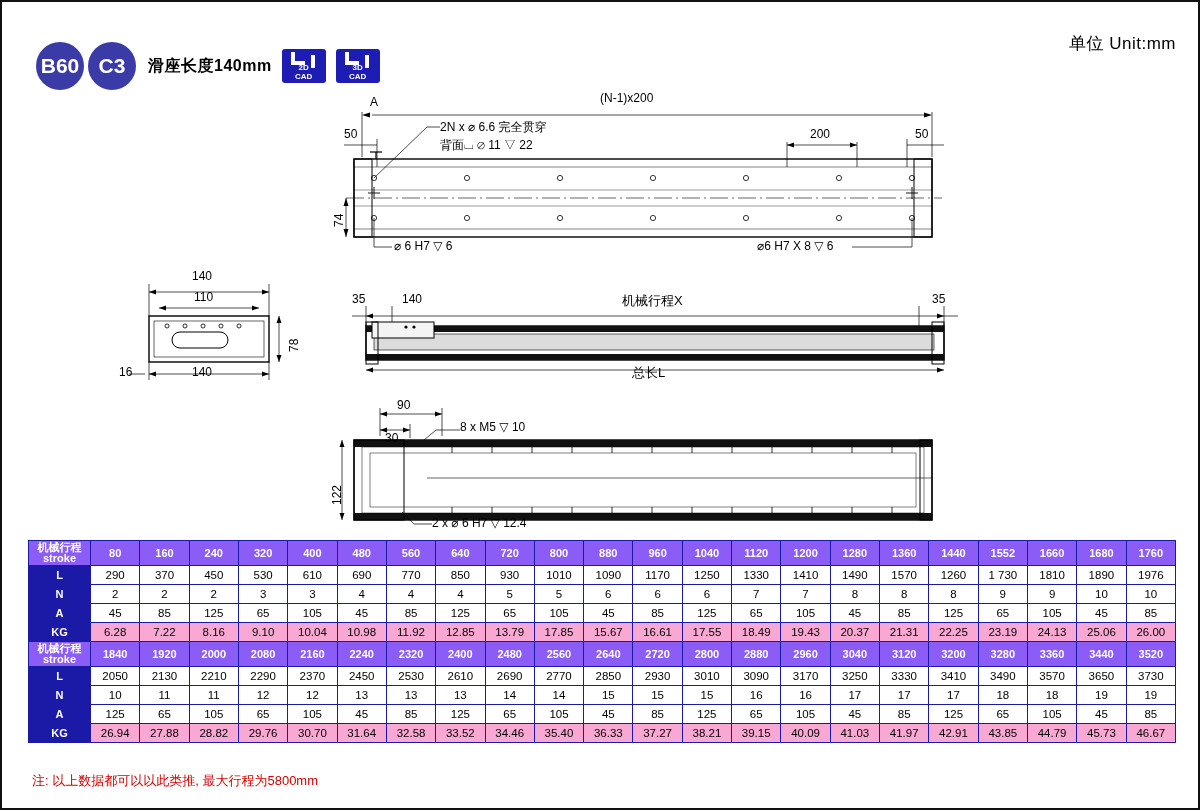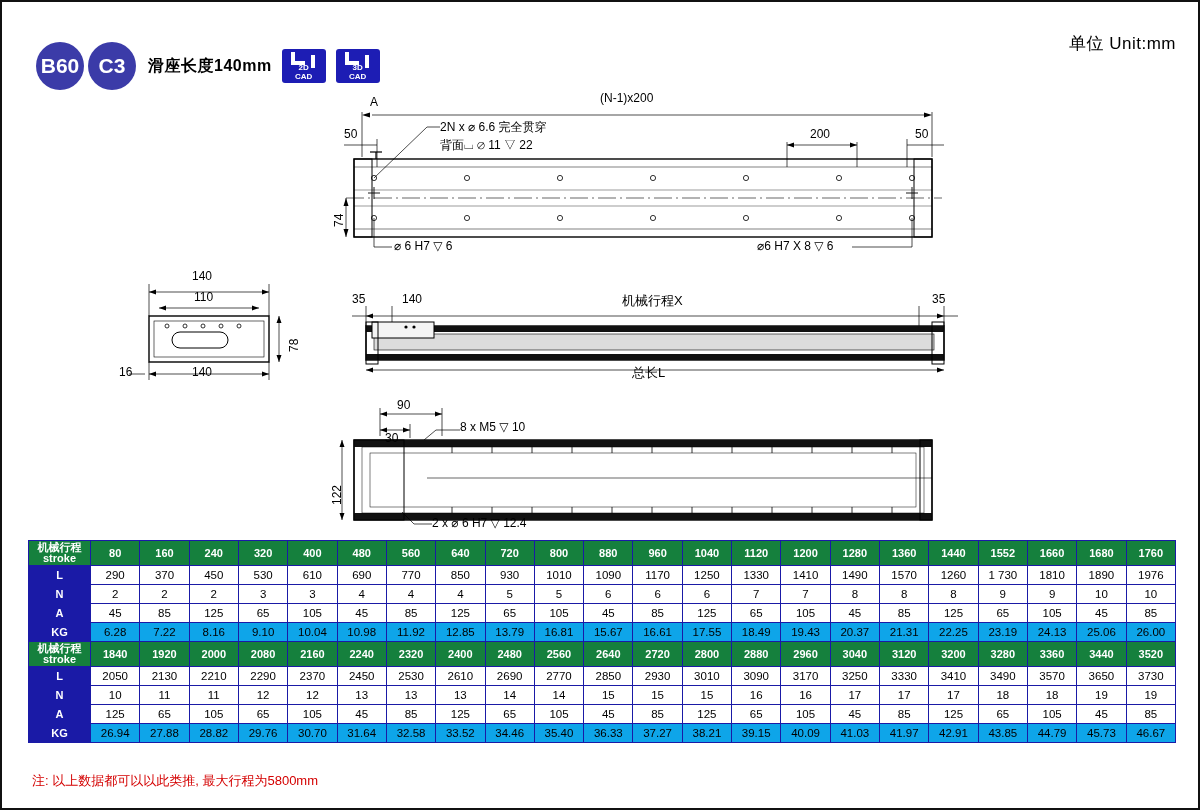--- a/index.html
+++ b/index.html
@@ -21,23 +21,23 @@
 
   
   .dwg{position:absolute;}
   .lbl{position:absolute;font-size:12px;white-space:nowrap;}
   .vert{transform:rotate(-90deg);transform-origin:left top;}
 
   
   #tablewrap{position:absolute;left:26px;top:538px;width:1148px;}
   table{border-collapse:collapse;width:100%;table-layout:fixed;}
   td{border:1px solid #1a1aa6;font-size:11.5px;text-align:center;height:18px;padding:0;}
-  td.head{background:#15803d;color:#fff;font-weight:bold;font-size:11px;}
+  td.head{background:#8b5cf6;color:#fff;font-weight:bold;font-size:11px;}
   td.rowlbl{background:#1a1aa6;color:#fff;font-weight:bold;font-size:11px;}
-  td.kg{background:#0ea5e9;}
+  td.kg{background:#f9a8d4;}
   .note{position:absolute;left:30px;top:770px;color:#d40000;font-size:13px;}
   .hdcell{line-height:11px;padding:1px 0;}
 </style>
 </head>
 <body>
 
 <div id="sheet">
 
   <div class="unit">单位 Unit:mm</div>
 
@@ -402,21 +402,21 @@
           <td class="rowlbl">KG</td>
           <td class="kg">6.28</td>
           <td class="kg">7.22</td>
           <td class="kg">8.16</td>
           <td class="kg">9.10</td>
           <td class="kg">10.04</td>
           <td class="kg">10.98</td>
           <td class="kg">11.92</td>
           <td class="kg">12.85</td>
           <td class="kg">13.79</td>
-          <td class="kg">16.81</td>
+          <td class="kg">17.85</td>
           <td class="kg">15.67</td>
           <td class="kg">16.61</td>
           <td class="kg">17.55</td>
           <td class="kg">18.49</td>
           <td class="kg">19.43</td>
           <td class="kg">20.37</td>
           <td class="kg">21.31</td>
           <td class="kg">22.25</td>
           <td class="kg">23.19</td>
           <td class="kg">24.13</td>

